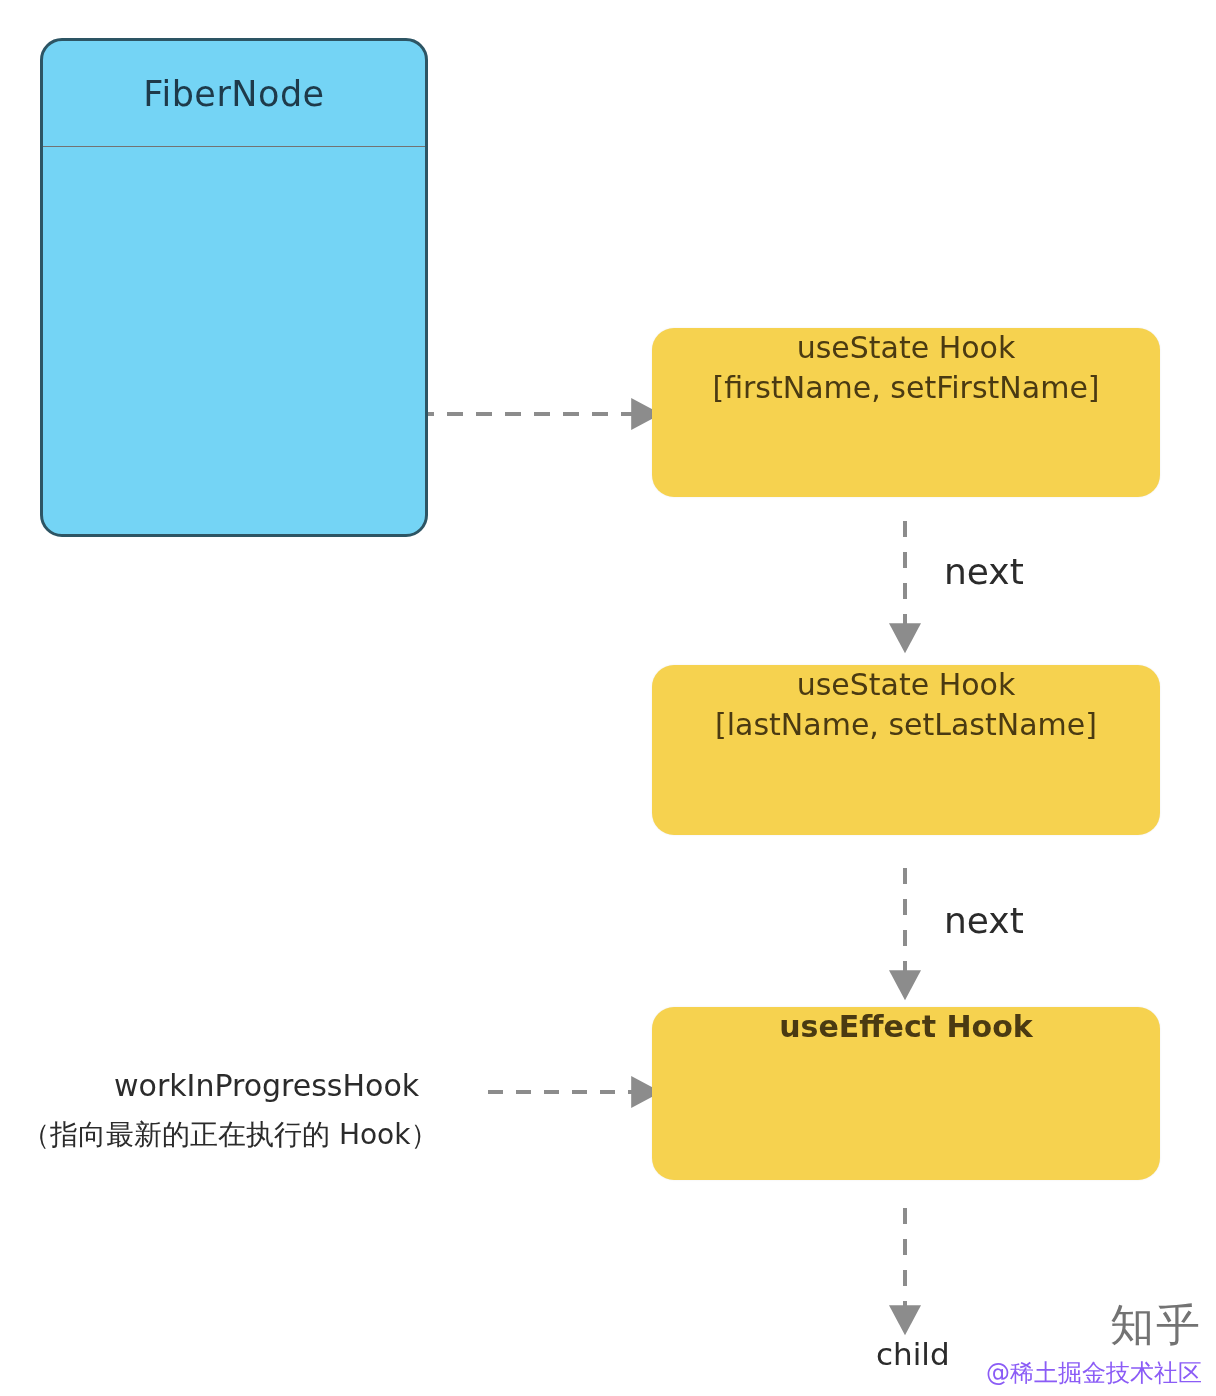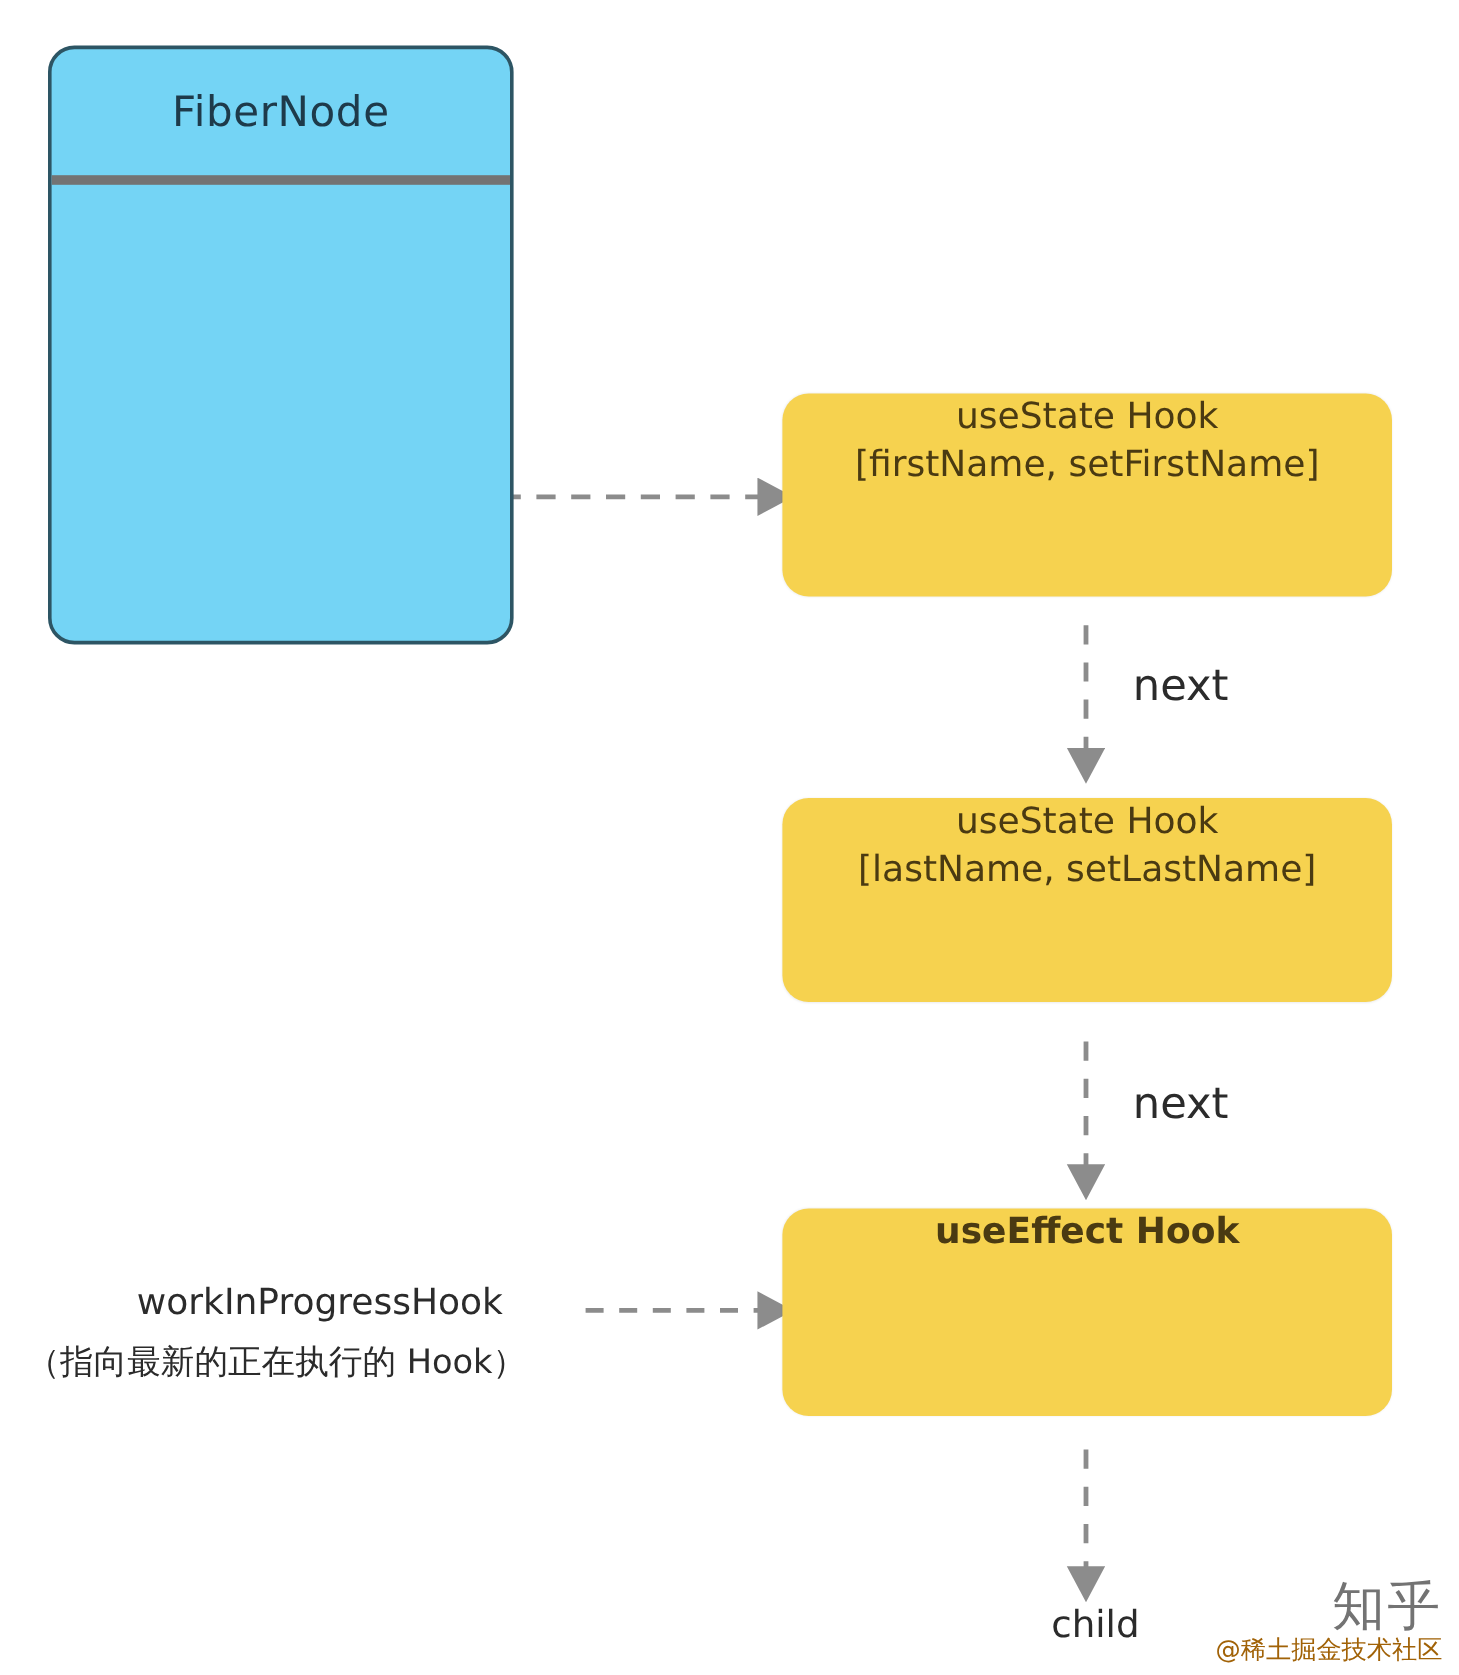--- a/index.html
+++ b/index.html
@@ -36,21 +36,21 @@
     border-radius: 22px;
     display: flex;
     flex-direction: column;
     align-items: stretch;
   }
   .fiber-title-area {
     height: 105px;
     display: flex;
     align-items: center;
     justify-content: center;
-    border-bottom: 8px solid #737373;
+    border-bottom: 1px solid #737373;
   }
   .fiber-title {
     font-size: 35px;
     letter-spacing: 0.5px;
     color: #1e3a4a;
   }
   .fiber-fields {
     flex: 1;
     display: flex;
     flex-direction: column;
@@ -142,24 +142,24 @@
     color: #cfcfcf;
     user-select: none;
   }
   .wm-logo {
     font-size: 44px;
     line-height: 1;
     letter-spacing: 2px;
     color: #737373;
   }
   .wm-text {
-    font-size: 21px;
+    font-size: 24px;
     line-height: 1.2;
-    margin-top: 2px;
-    color: #a16207;
+    margin-top: 12px;
+    color: #8b5cf6;
   }
 
   svg.edges {
     position: absolute;
     left: 0; top: 0;
     width: 1216px;
     height: 1396px;
     pointer-events: none;
   }
 </style>

